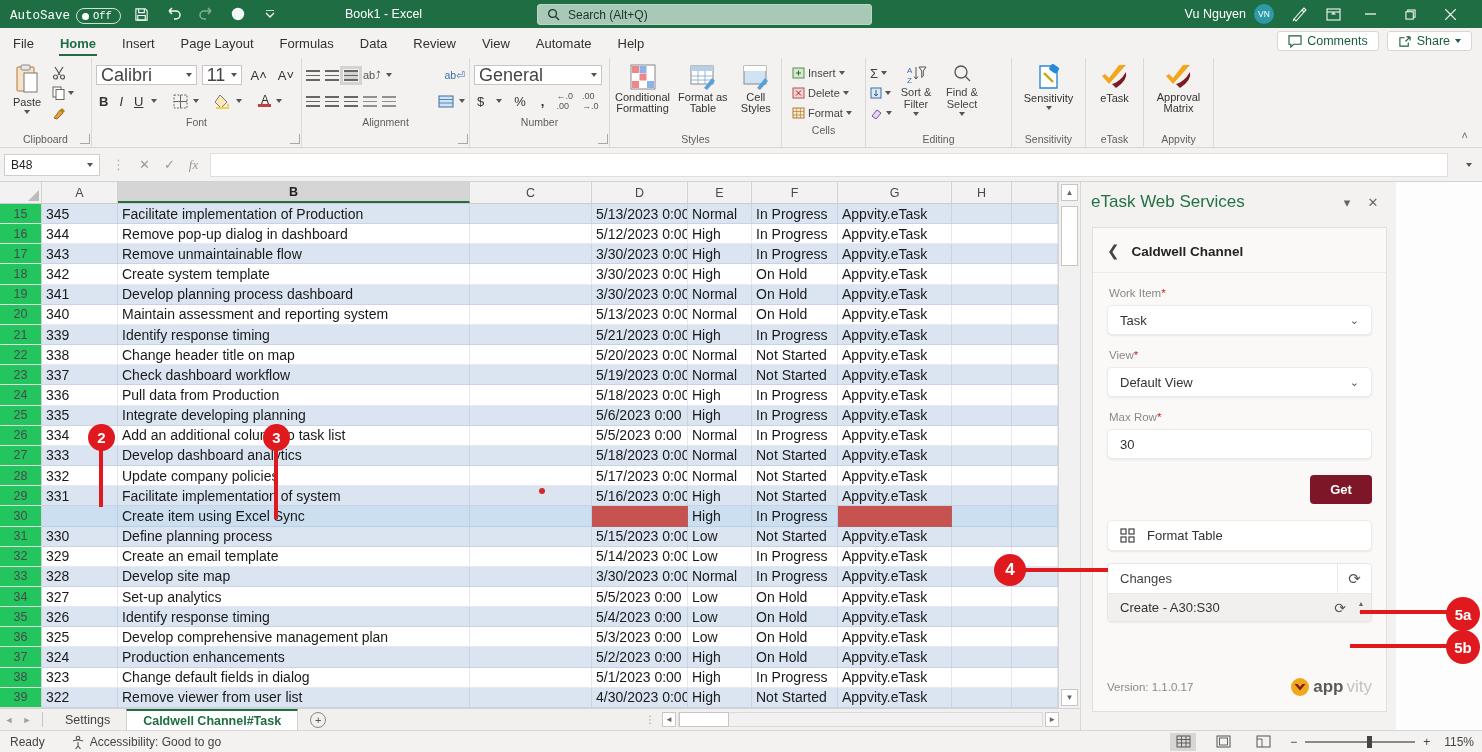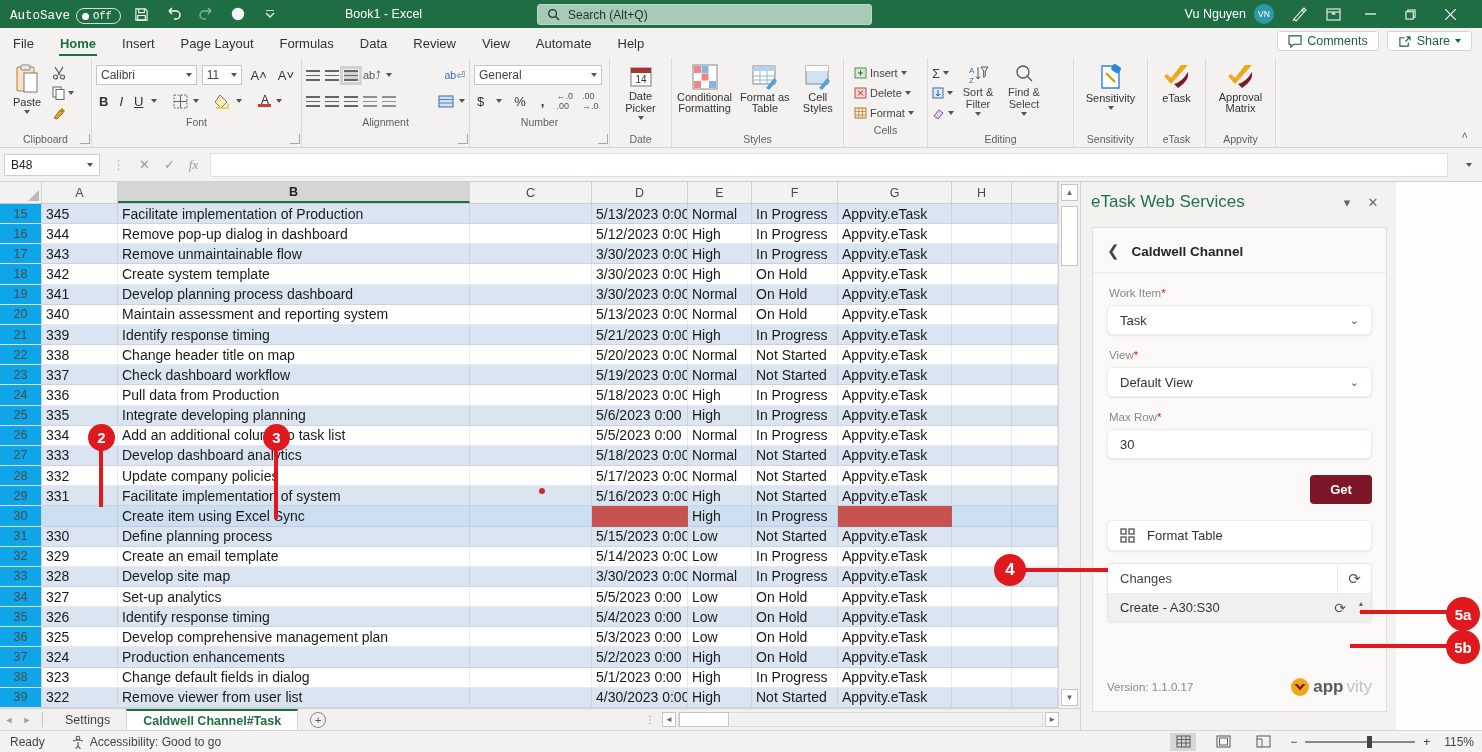--- a/index.html
+++ b/index.html
@@ -33,21 +33,21 @@
   
   .ribbon { position:absolute; left:0; top:58px; width:1482px; height:90px; background:#f3f2f1; border-bottom:1px solid #d8d6d4; display:flex; font-size:11px; color:#444; }
   .rgroup { position:relative; border-right:1px solid #dcdad8; display:flex; flex-direction:column; padding:3px 4px 0 4px; }
   .rg-body { flex:1; display:flex; align-items:flex-start; gap:2px; }
   .rg-label { height:17px; display:flex; align-items:center; justify-content:center; color:#605e5c; font-size:10.5px; position:relative; }
   .launcher { position:absolute; right:1px; bottom:3px; width:10px; height:10px; border-left:1px solid #8a8886; border-top:1px solid #8a8886; transform:rotate(180deg); opacity:.7; }
   .bigbtn { display:flex; flex-direction:column; align-items:center; justify-content:flex-start; width:46px; padding-top:3px; gap:2px; font-size:11px; color:#333; }
   .minicol { display:flex; flex-direction:column; gap:4px; padding-top:4px; }
   .mini { display:flex; align-items:center; gap:3px; height:16px; }
   .caret { width:0; height:0; border-left:3.5px solid transparent; border-right:3.5px solid transparent; border-top:4px solid #555; display:inline-block; }
-  .combo { background:#fff; border:1px solid #c8c6c4; height:20px; display:flex; align-items:center; justify-content:space-between; padding:0 4px; font-size:12px; }
+  .combo { background:#fff; border:1px solid #c8c6c4; height:20px; display:flex; align-items:center; justify-content:space-between; padding:0 4px; font-size:18px; }
   .rrow { display:flex; align-items:center; gap:5px; height:24px; }
   .fcol { display:flex; flex-direction:column; gap:2px; padding-top:2px; }
   .tbtn { font-size:13px; padding:0 3px; color:#333; }
   .stack2 { display:flex; flex-direction:column; align-items:center; padding-top:3px; gap:2px; font-size:11px; text-align:center; line-height:12px; }
   .lines { display:inline-block; width:14px; height:11px; background:repeating-linear-gradient(to bottom,#666 0 1.6px,transparent 1.6px 4.7px); }
   .lines.sel { outline:3px solid #d5d3d1; outline-offset:1px; background-color:#d5d3d1; }
   .redbar { display:inline-block; width:13px; height:3px; background:#c43e3e; margin-top:-2px; }
 
   
   .fbar { position:absolute; left:0; top:148px; width:1482px; height:34px; background:#f3f2f1; display:flex; align-items:center; border-bottom:1px solid #d4d2d0; }
@@ -56,21 +56,21 @@
   .fx-input { flex:1; height:24px; background:#fff; border:1px solid #e0dedc; margin-right:18px; }
 
   
   .gridwrap { position:absolute; left:0; top:182px; width:1058px; height:526px; background:#fff; overflow:hidden; font-size:14px; }
   .colhdr { display:flex; height:22px; background:#f2f2f2; border-bottom:1px solid #cfcdcb; }
   .ch, .corner { border-right:1px solid #d4d2d0; display:flex; align-items:center; justify-content:center; color:#4a4a4a; font-size:12.5px; }
   .corner { width:42px; background:#f2f2f2; position:relative; }
   .corner::after { content:""; position:absolute; right:2px; bottom:2px; border-left:11px solid transparent; border-bottom:11px solid #bdbbb9; }
   .ch.sel { background:#d5d5d5; border-bottom:2.5px solid #1e6e42; font-weight:bold; color:#222; }
   .grow { display:flex; height:20.16px; }
-  .rn { width:42px; background:#0ea5e9; border-right:1px solid #d4d2d0; border-bottom:1px solid #e0dedc; display:flex; align-items:center; justify-content:center; color:#4a4a4a; font-size:12.5px; flex:none; }
+  .rn { width:42px; background:#22c55e; border-right:1px solid #d4d2d0; border-bottom:1px solid #e0dedc; display:flex; align-items:center; justify-content:center; color:#4a4a4a; font-size:12.5px; flex:none; }
   .cell { border-right:1px solid rgba(120,135,160,.18); border-bottom:1px solid rgba(120,135,160,.18); padding:0 4px; display:flex; align-items:center; white-space:nowrap; overflow:hidden; color:#1a1a1a; flex:none; }
   .row-blue .cell { background:#dbe5f2; }
   .row-white .cell { background:#ffffff; }
   .row-sel .cell { background:#cbdff0; }
   .cell.redfill { background:#c75351 !important; }
 
   
   .vsb { position:absolute; left:1058px; top:182px; width:22px; height:526px; background:#f1f1f1; border-left:1px solid #d8d6d4; }
   .vsb .arr { position:absolute; left:2px; width:17px; height:17px; background:#fff; border:1px solid #c8c6c4; display:flex; align-items:center; justify-content:center; font-size:8px; color:#666; }
   .vsb .thumb { position:absolute; left:2px; top:24px; width:17px; height:60px; background:#fff; border:1px solid #c8c6c4; }
@@ -396,36 +396,20 @@
           <span style="font-size:9px;color:#555">←.0<br>.00</span>
           <span style="font-size:9px;color:#555">.00<br>→.0</span>
         </div>
       </div>
       <div class="rg-label">
           <span>Number</span>
         </div>
       <span class="launcher"></span>
     </div>
 
-    <div class="rgroup" style="width:62px">
-      <div class="rg-body" style="justify-content:center">
-        <div class="bigbtn" style="width:56px">
-          <svg width="24" height="24" viewBox="0 0 24 24">
-              <rect x="2" y="4" width="20" height="18" fill="#fff" stroke="#777"></rect>
-              <rect x="2" y="4" width="20" height="5" fill="#a33"></rect>
-              <text x="12" y="19" font-size="10" text-anchor="middle" fill="#333">14</text>
-            </svg>
-          <span style="line-height:12px;text-align:center">Date Picker</span>
-            <span class="caret"></span>
-        </div>
-      </div>
-      <div class="rg-label">
-          <span>Date</span>
-        </div>
-    </div>
 
     <div class="rgroup" style="width:172px">
       <div class="rg-body" style="justify-content:center;gap:6px">
         <div class="bigbtn" style="width:62px">
           <svg width="26" height="26" viewBox="0 0 26 26">
               <rect x="1" y="1" width="24" height="24" fill="#fff" stroke="#888"></rect>
               <rect x="2" y="2" width="7" height="7" fill="#e88"></rect>
               <rect x="9.5" y="9.5" width="7" height="7" fill="#e88"></rect>
               <rect x="9.5" y="2" width="7" height="7" fill="#8ab4e8"></rect>
               <rect x="2" y="17" width="7" height="7" fill="#e88"></rect>

